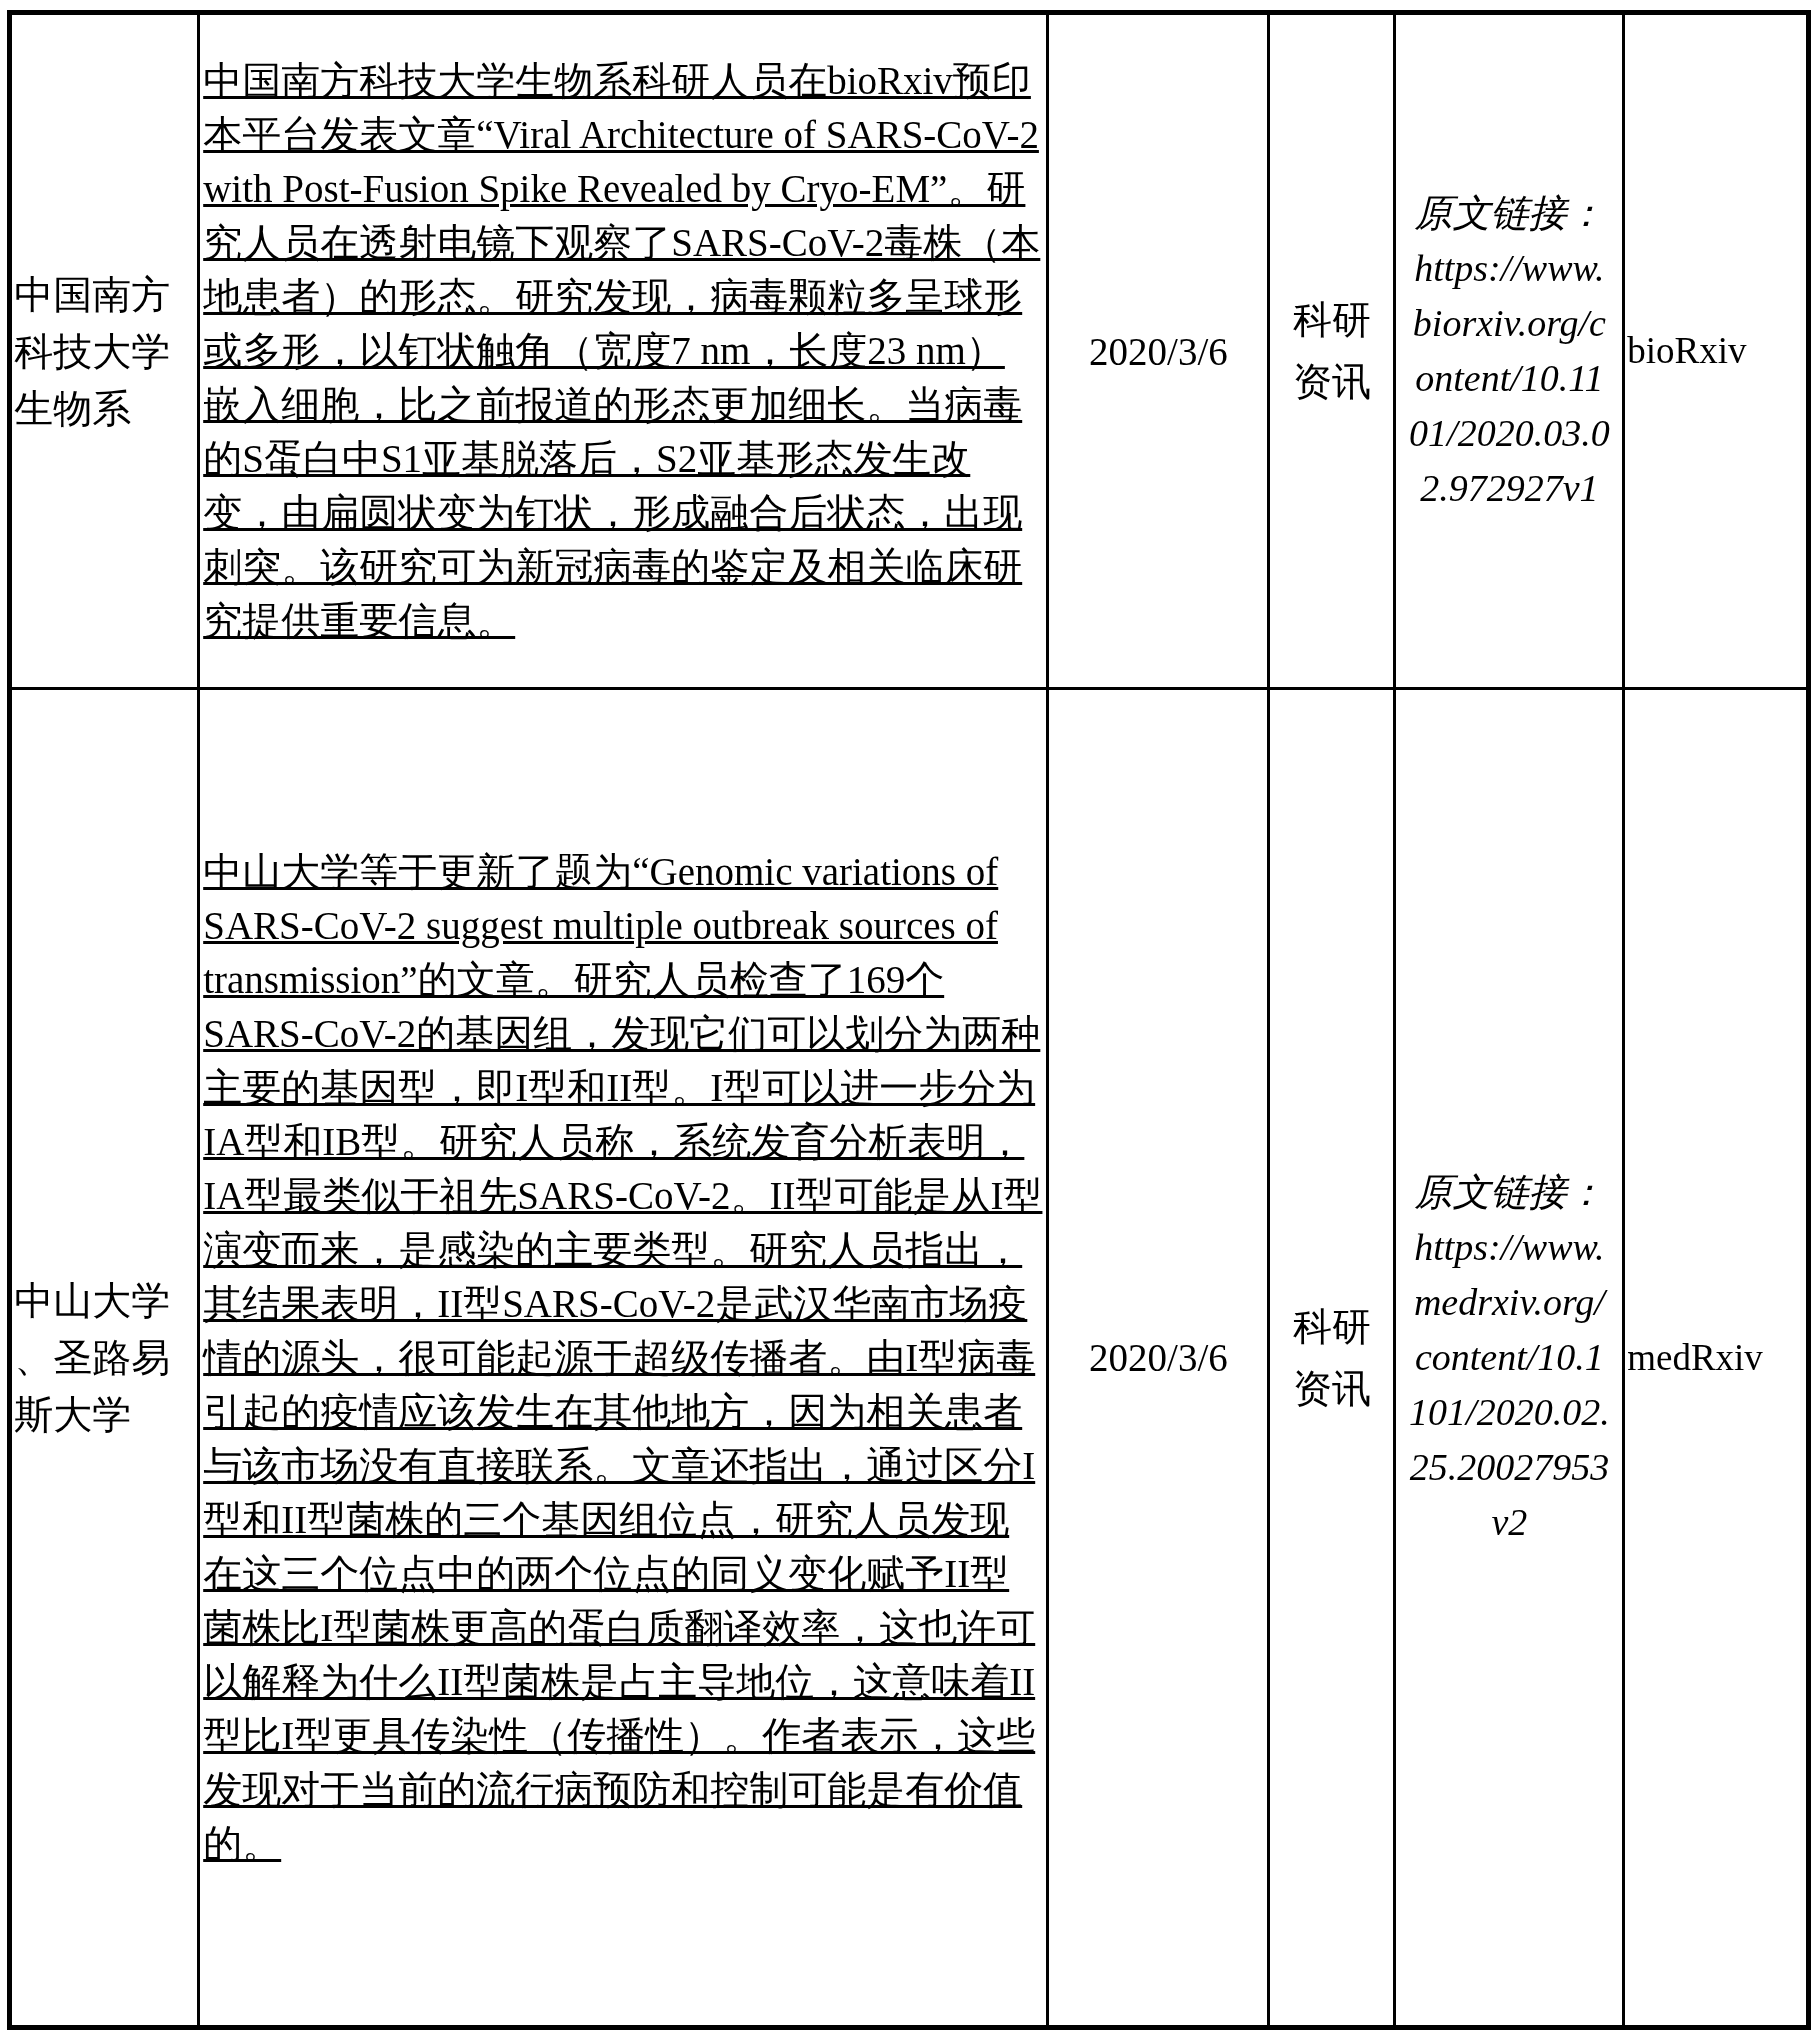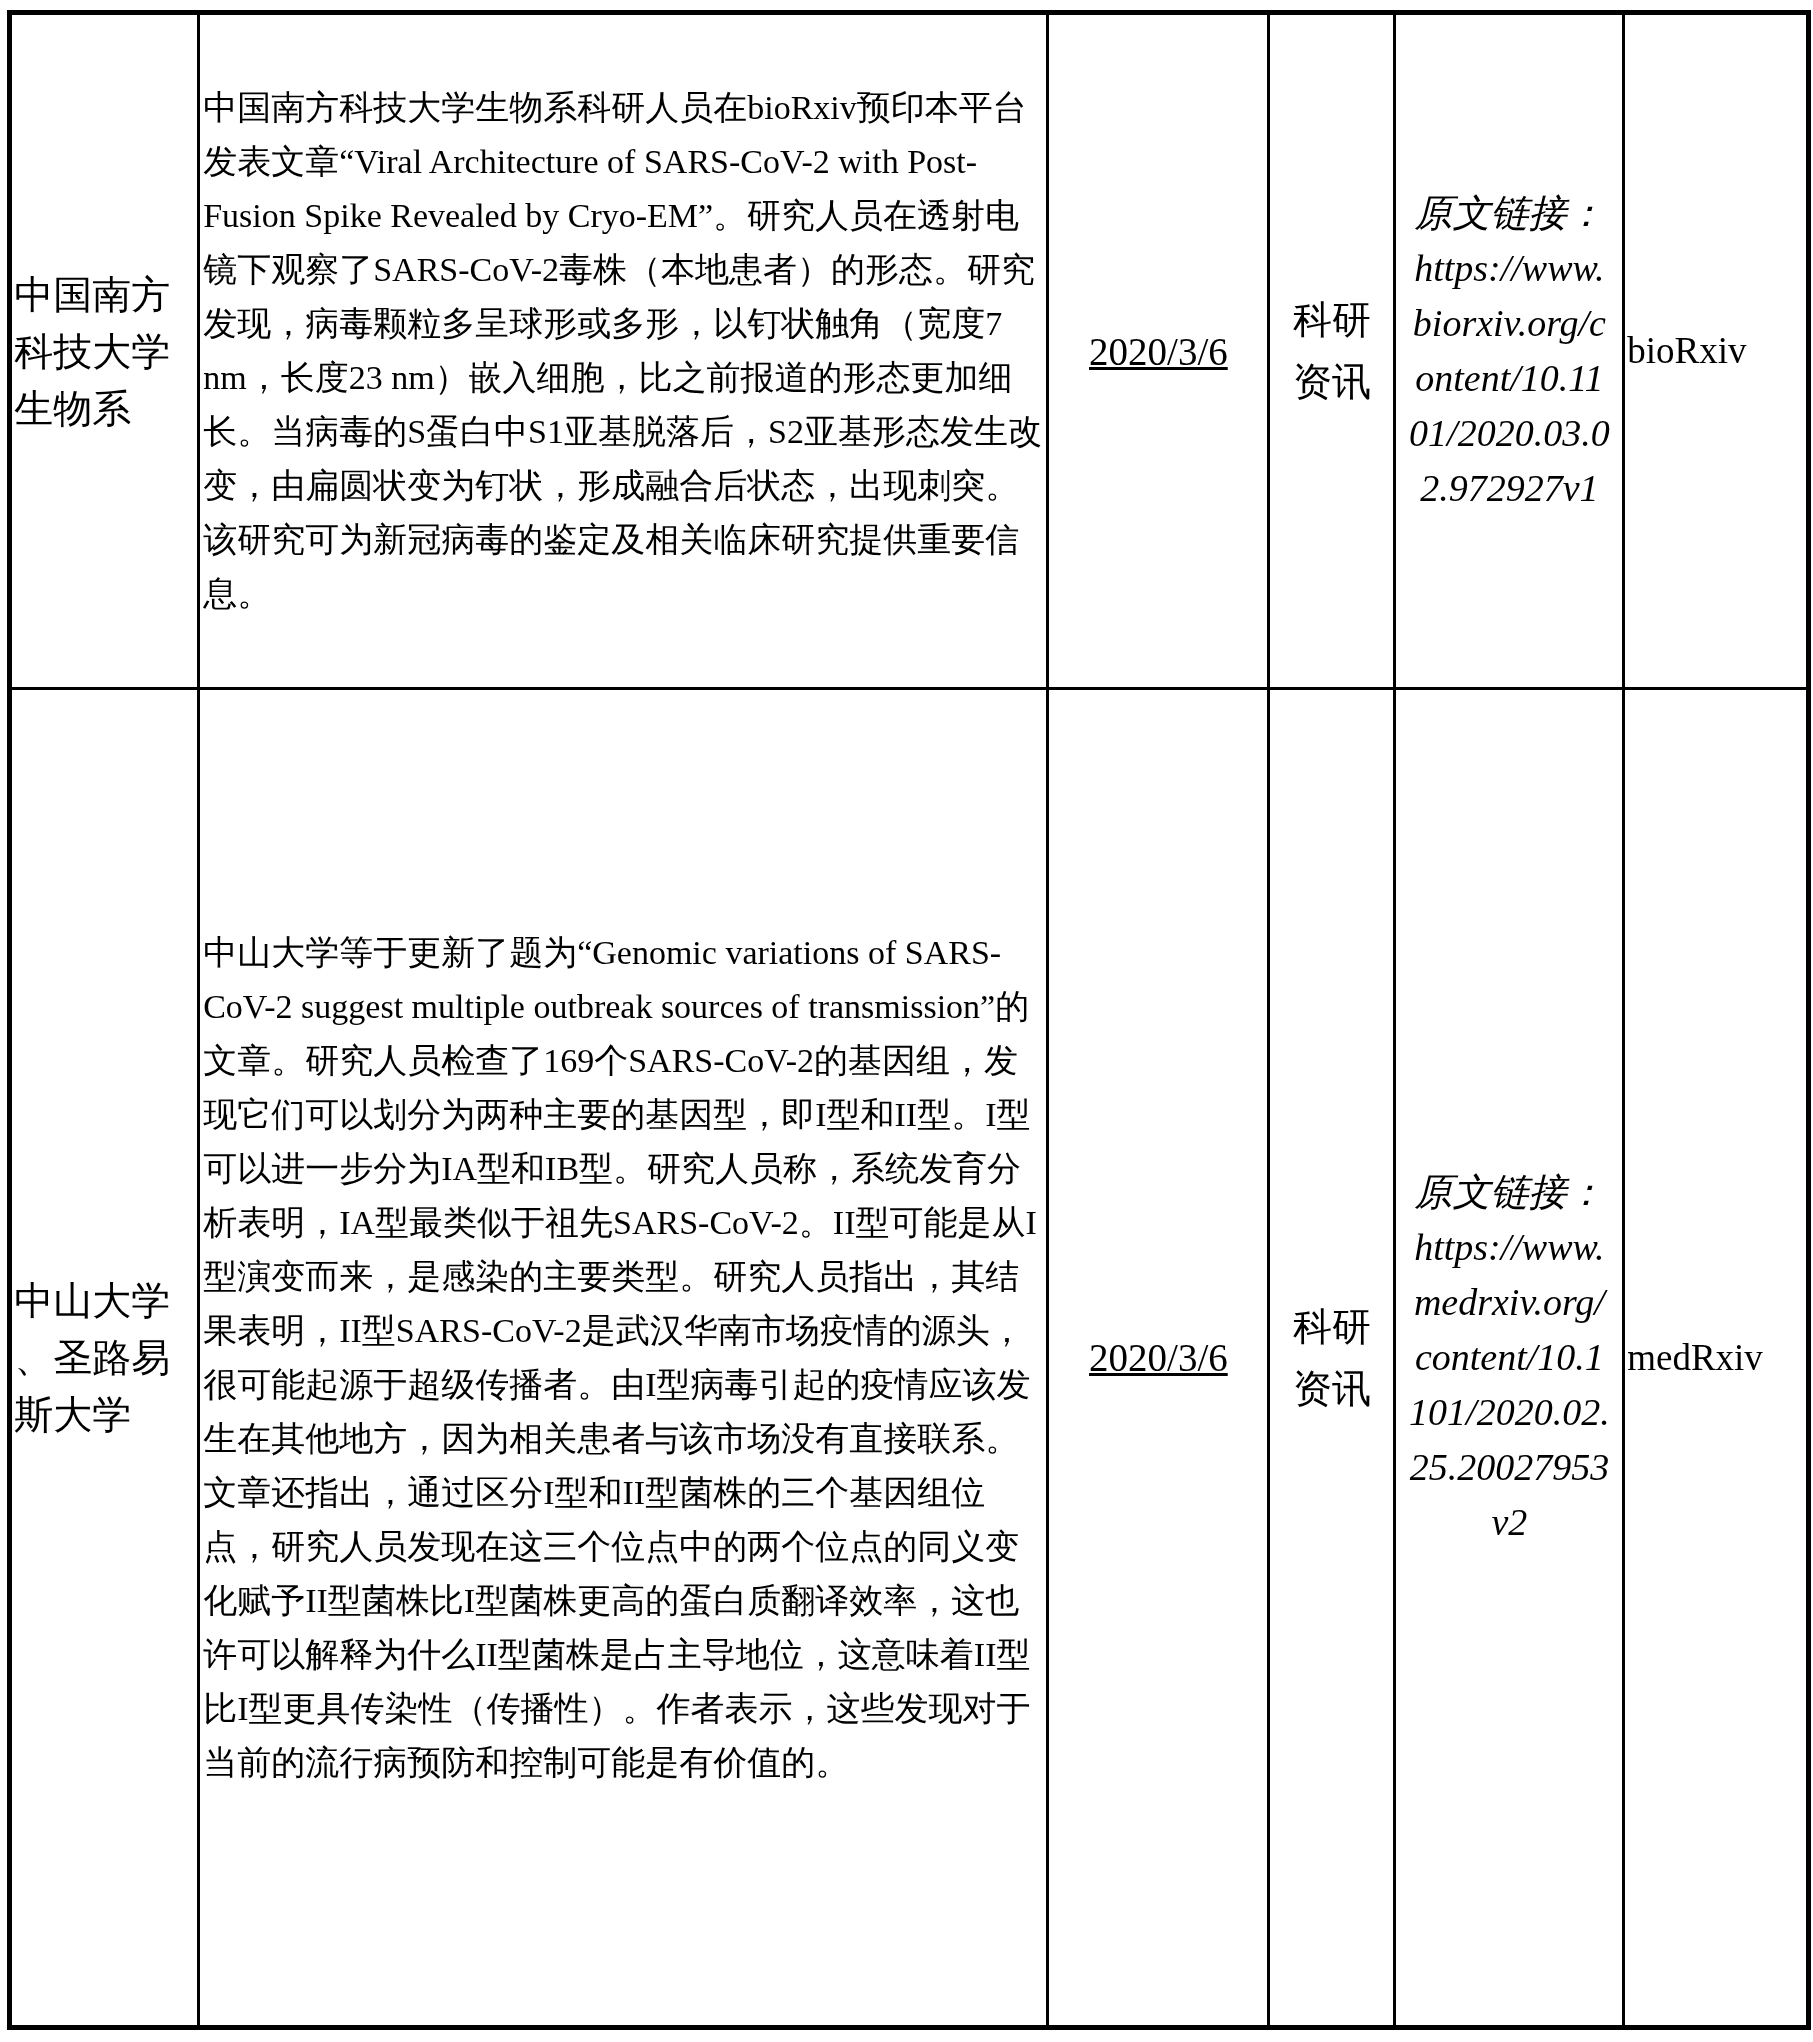--- a/index.html
+++ b/index.html
@@ -28,33 +28,33 @@
     overflow: hidden;
   }
   td.cell-org {
     white-space: pre-line;
     font-size: 39px;
     line-height: 57px;
     padding: 0 1.8px;
   }
   td.cell-desc {
     text-align: left;
-    font-size: 34px;
+    font-size: 39px;
     line-height: 54px;
     padding: 0 3.7px 0 2.8px;
     overflow-wrap: break-word;
     word-break: normal;
     line-break: normal;
+    text-decoration: underline;
   }
   td.cell-date {
     text-align: center;
     font-size: 39px;
     line-height: 55px;
     padding: 0 3.7px;
-    text-decoration: underline;
   }
   td.cell-cat {
     text-align: center;
     white-space: pre-line;
     font-size: 39px;
     line-height: 62px;
     padding: 0 1.8px;
   }
   td.cell-link {
     text-align: center;

